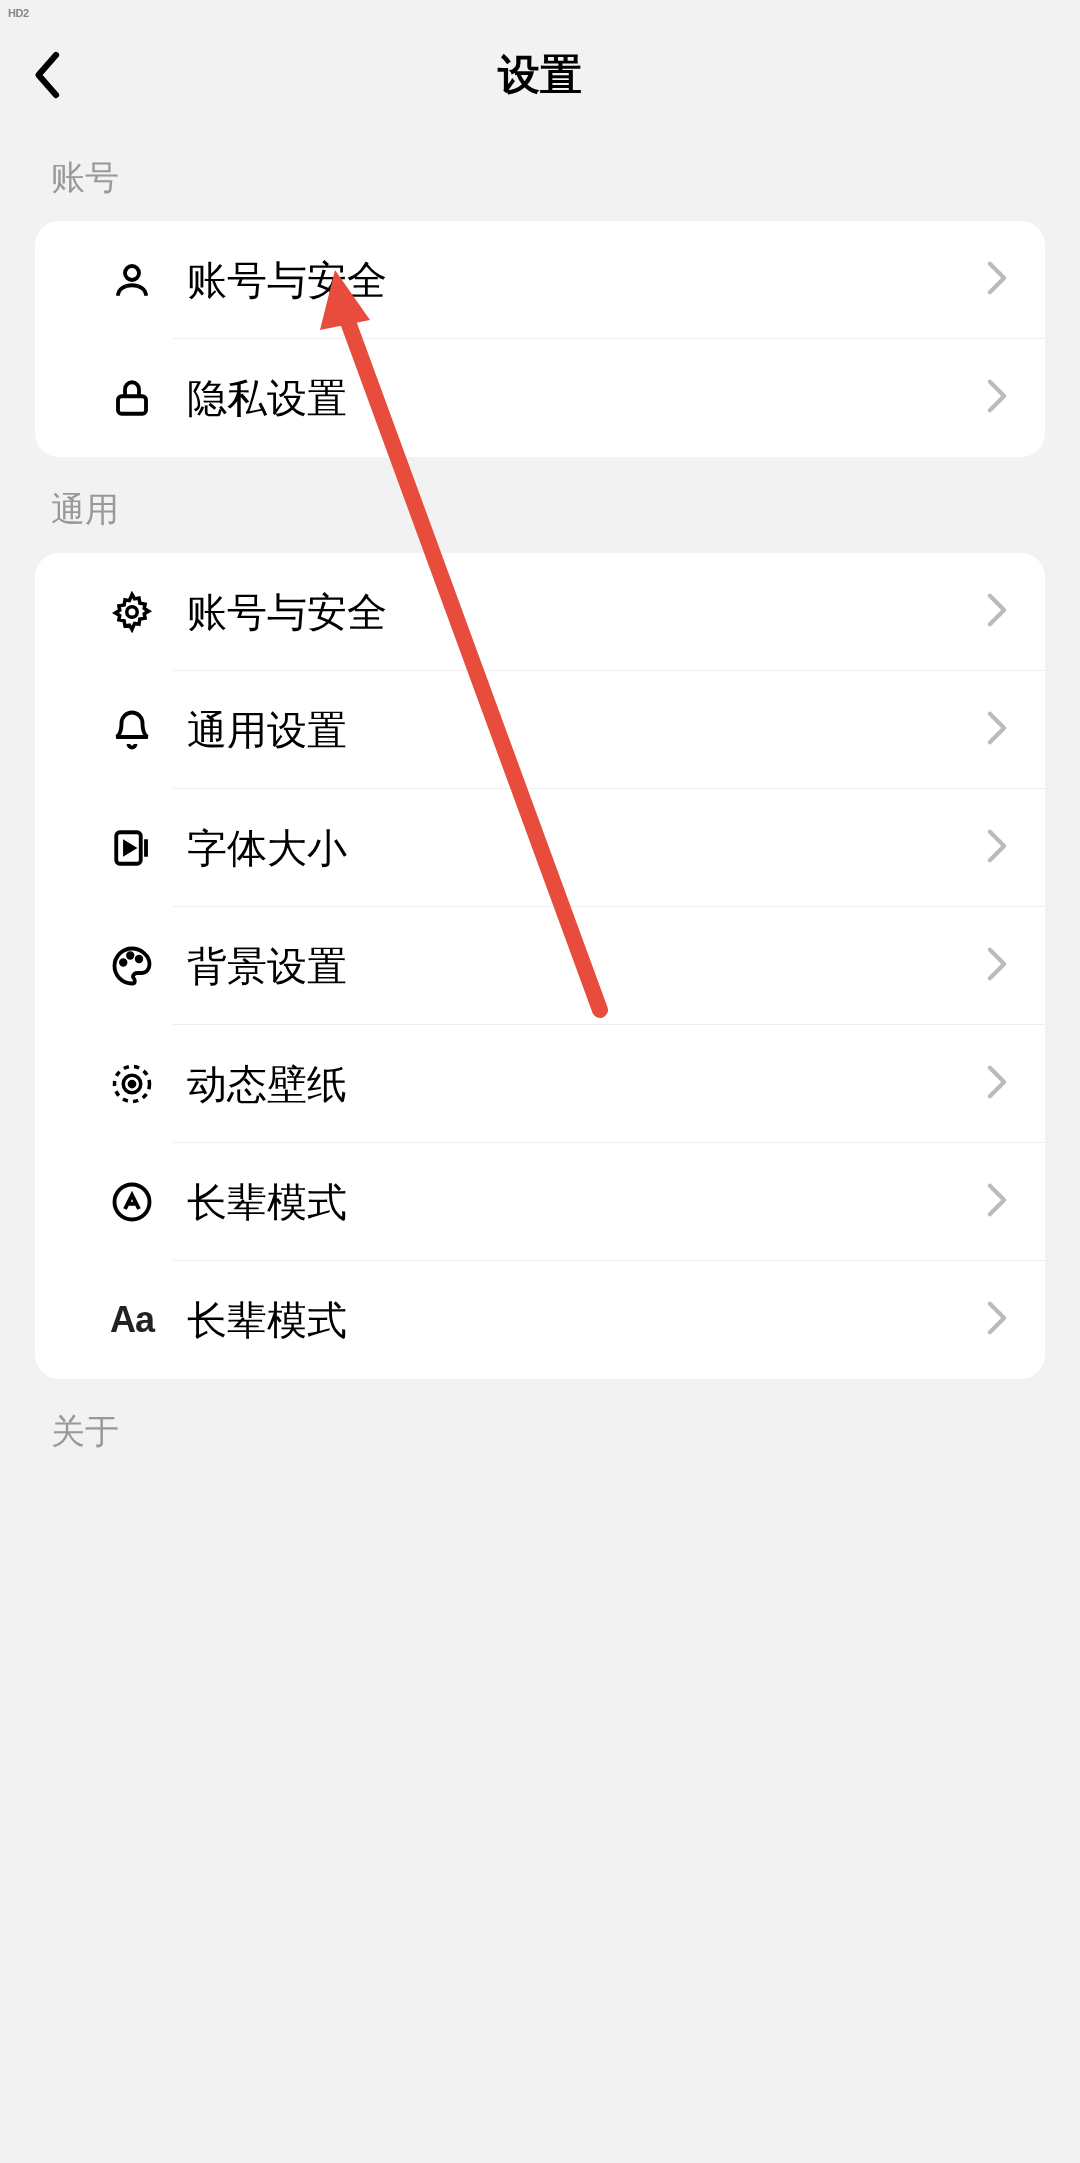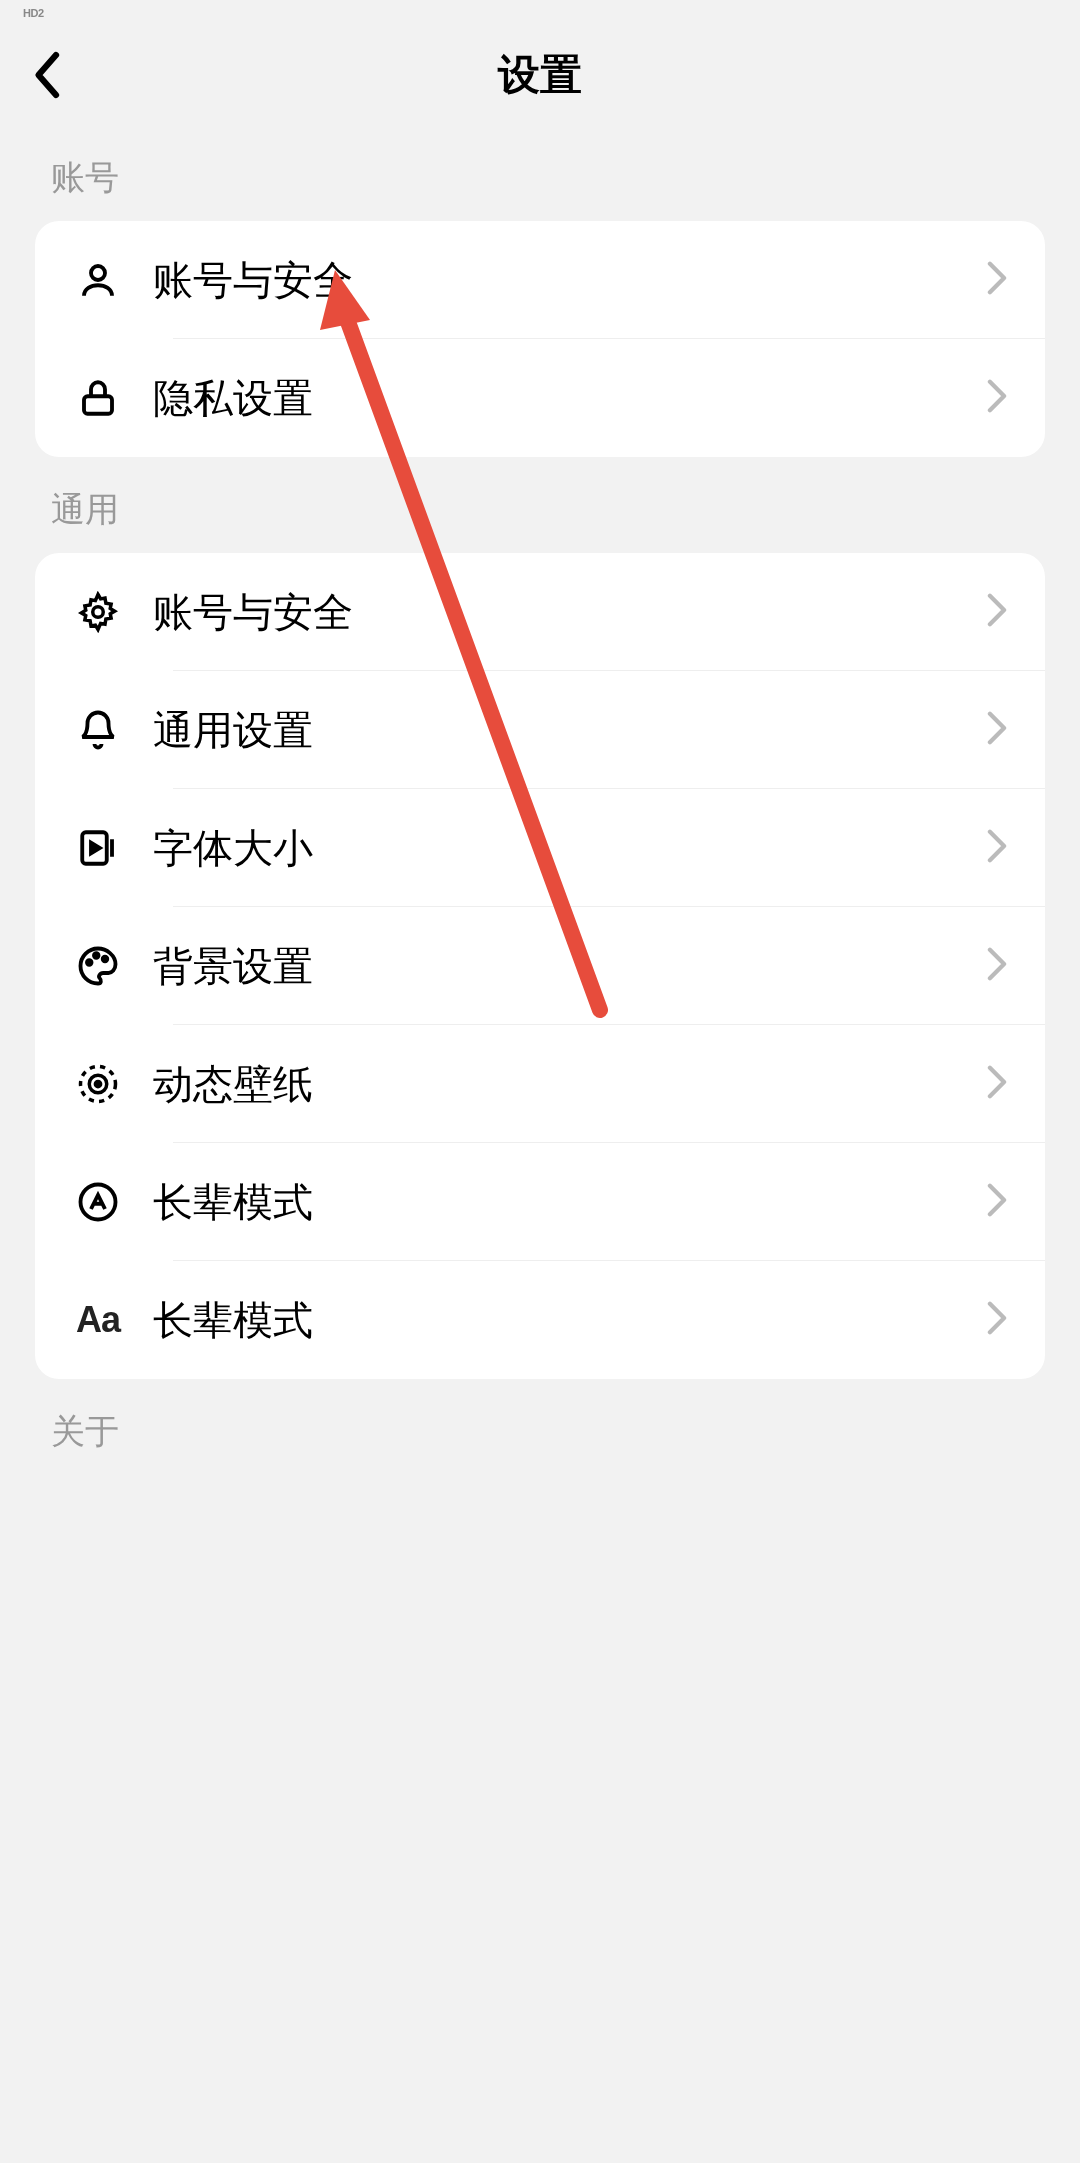--- a/index.html
+++ b/index.html
@@ -12,21 +12,21 @@
       height: 2163px;
       background-color: #f2f2f2;
       font-family: -apple-system, "PingFang SC", "Helvetica Neue", sans-serif;
       position: relative;
       overflow: hidden;
     }
     .status-bar {
       height: 25px;
       display: flex;
       align-items: center;
-      padding: 0 23px;
+      padding: 0 8px;
       font-size: 14px;
       color: #333;
     }
     .status-bar .hd-badge {
       font-weight: bold;
       color: #888;
       font-size: 11px;
       letter-spacing: -0.5px;
     }
     .header {
@@ -82,20 +82,21 @@
       height: 1px;
       background: #eee;
     }
     .item-icon {
       width: 50px;
       height: 50px;
       display: flex;
       align-items: center;
       justify-content: center;
       flex-shrink: 0;
+      margin-left: 34px;
     }
     .item-label {
       font-size: 40px;
       color: #000;
       margin-left: 30px;
       flex: 1;
     }
     .chevron {
       color: #ccc;
       flex-shrink: 0;

